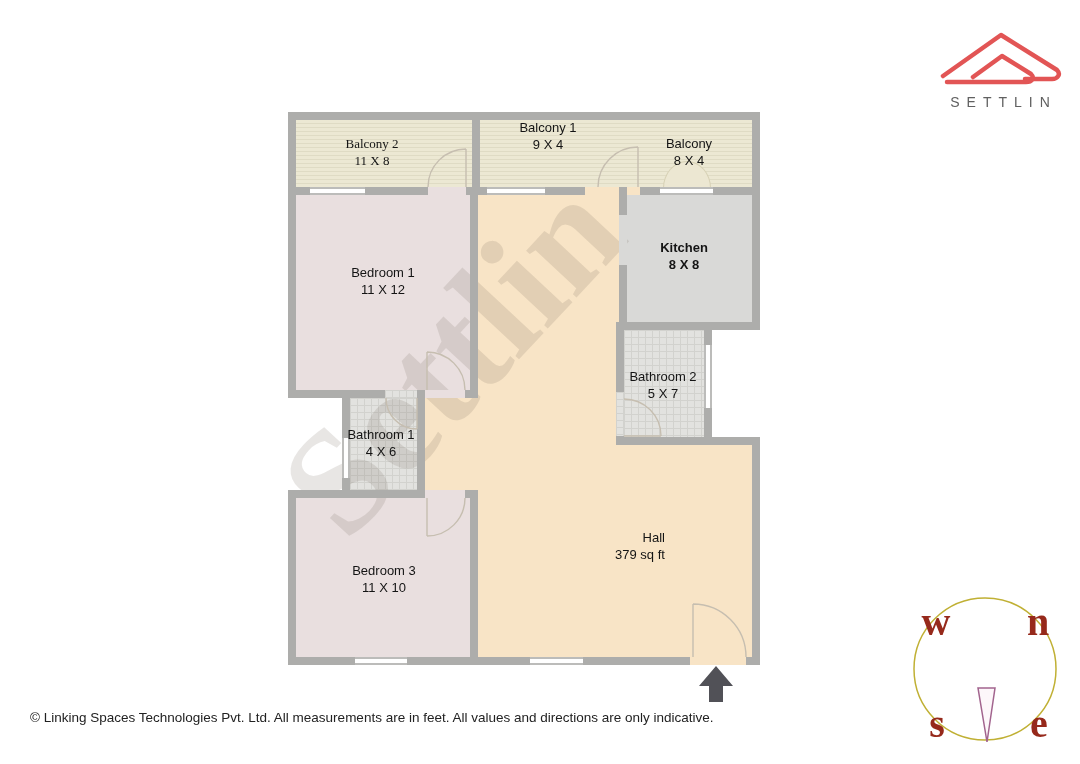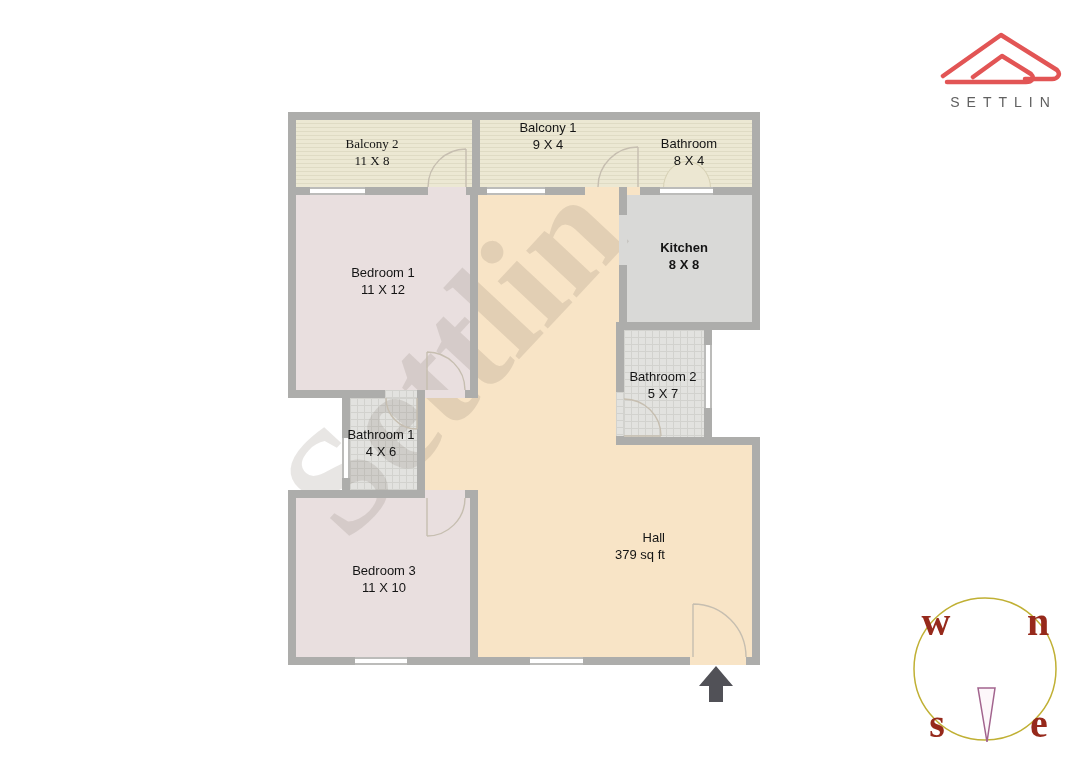--- a/index.html
+++ b/index.html
@@ -139,21 +139,21 @@
 
   <div class="room-label" style="left:372px;top:153px;font-family:Liberation Serif, serif;">
     <span>Balcony 2</span>
     <span>11 X 8</span>
   </div>
   <div class="room-label" style="left:548px;top:137px;">
     <span>Balcony 1</span>
     <span>9 X 4</span>
   </div>
   <div class="room-label" style="left:689px;top:153px;">
-    <span>Bathroom</span>
+    <span>Balcony</span>
     <span>8 X 4</span>
   </div>
   <div class="room-label" style="left:383px;top:282px;">
     <span>Bedroom 1</span>
     <span>11 X 12</span>
   </div>
   <div class="room-label" style="left:684px;top:257px;font-weight:bold;">
     <span>Kitchen</span>
     <span>8 X 8</span>
   </div>
@@ -188,14 +188,15 @@
     <circle cx="77" cy="77" r="71" fill="none" stroke="#c0b034" stroke-width="1.5"></circle>
     <g font-family="Liberation Serif, serif" font-weight="bold" font-size="40" fill="#96291b" text-anchor="middle">
       <text x="28" y="43" aria-label="w">w</text>
       <text x="130" y="43" aria-label="n">n</text>
       <text x="29" y="145" aria-label="s">s</text>
       <text x="131" y="145" aria-label="e">e</text>
     </g>
     <polygon points="70,96 87,96 79,150" fill="#fdf7fa" stroke="#a2648e" stroke-width="1.5"></polygon>
   </svg>
 
+  <div id="footer">© Linking Spaces Technologies Pvt. Ltd. All measurements are in feet. All values and directions are only indicative.</div>
 
 </div>
 
 </body></html>

